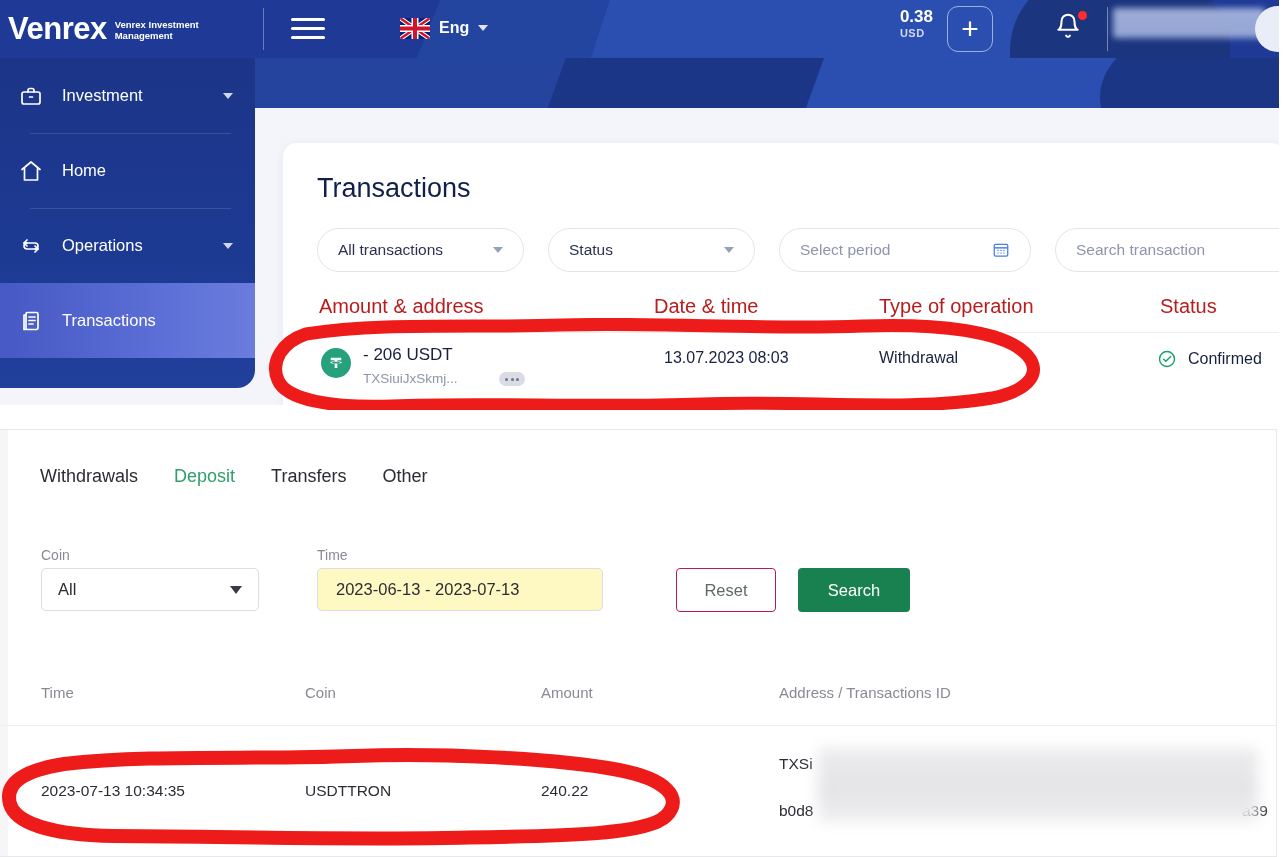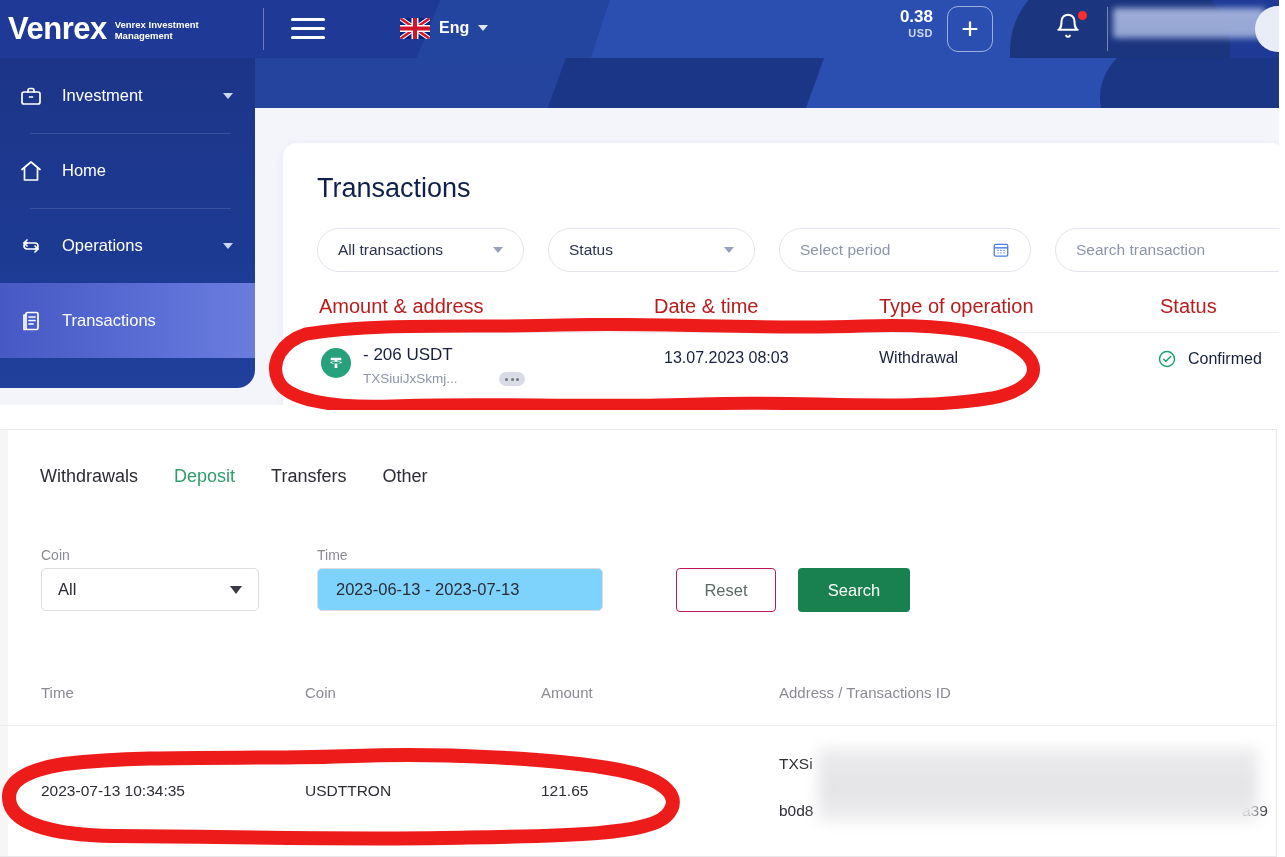--- a/index.html
+++ b/index.html
@@ -60,21 +60,21 @@
     position: absolute; left: 400px; top: 11px; height: 34px;
     display: flex; align-items: center; gap: 9px; z-index: 3;
   }
   .flag { width: 30px; height: 21px; position: relative; overflow: hidden; border-radius: 2px; }
   .lang-label { color: #fff; font-size: 16px; font-weight: bold; }
   .chev-down-w {
     width: 0; height: 0; border-left: 5px solid transparent; border-right: 5px solid transparent;
     border-top: 6px solid #dfe5f5;
   }
   .balance {
-    position: absolute; right: 352px; top: 7px; text-align: right; z-index: 3;
+    position: absolute; right: 352px; top: 7px; text-align: left; z-index: 3;
   }
   .balance-amt { color: #fff; font-size: 17px; font-weight: bold; line-height: 20px; }
   .balance-cur { color: #cfd8f0; font-size: 11px; font-weight: bold; letter-spacing: .5px; }
   .plus-btn {
     position: absolute; right: 292px; top: 6px; width: 46px; height: 46px;
     border: 1.5px solid rgba(255,255,255,.55); border-radius: 11px; z-index: 3;
     display: flex; align-items: center; justify-content: center;
     color: #fff; font-size: 30px; line-height: 1; font-weight: 300;
   }
   .bell {
@@ -230,21 +230,21 @@
     border: 1px solid #dcdce1; border-radius: 5px; background: #fff;
     display: flex; align-items: center; justify-content: space-between; padding: 0 16px;
     font-size: 16.5px; color: #2c2c34;
   }
   .caret-fill {
     width: 0; height: 0; border-left: 6px solid transparent; border-right: 6px solid transparent;
     border-top: 8px solid #3a3a44;
   }
   .time-field {
     position: absolute; left: 317px; top: 138px; width: 286px; height: 43px;
-    border: 1px solid #dcdce1; border-radius: 5px; background: #7dd3fc;
+    border: 1px solid #dcdce1; border-radius: 5px; background: #fef9c3;
     display: flex; align-items: center; padding: 14px 18px;
     font-size: 16.5px; color: #2c2c34;
   }
   .btn-reset {
     position: absolute; left: 676px; top: 138px; width: 100px; height: 44px;
     border: 1px solid #be185d; border-radius: 4px; background: #fff; color: #5d6b64;
     font-size: 16.5px; display: flex; align-items: center; justify-content: center;
   }
   .btn-search {
     position: absolute; left: 798px; top: 138px; width: 112px; height: 44px;
@@ -485,21 +485,21 @@
     <div class="bthead">
       <span class="bth c1">Time</span>
       <span class="bth c2">Coin</span>
       <span class="bth c3">Amount</span>
       <span class="bth c4">Address / Transactions ID</span>
     </div>
 
     <div class="btrow">
       <span class="btd c1">2023-07-13 10:34:35</span>
       <span class="btd c2">USDTTRON</span>
-      <span class="btd c3">121.65</span>
+      <span class="btd c3">240.22</span>
       <span class="addr-top">TXSi</span>
       <span class="addr-bot">b0d8</span>
       <span class="addr-tail">a39</span>
       <span class="addr-blur"></span>
     </div>
   </div>
 
   <svg class="annot annot-top" width="790" height="92" viewBox="0 0 790 92">
     <path d="M44,16 C120,4 210,10 300,7 C400,4 500,12 600,8 C680,5 740,14 762,34
              C782,52 770,72 730,80 C650,94 540,82 440,86 C330,90 220,84 130,88

